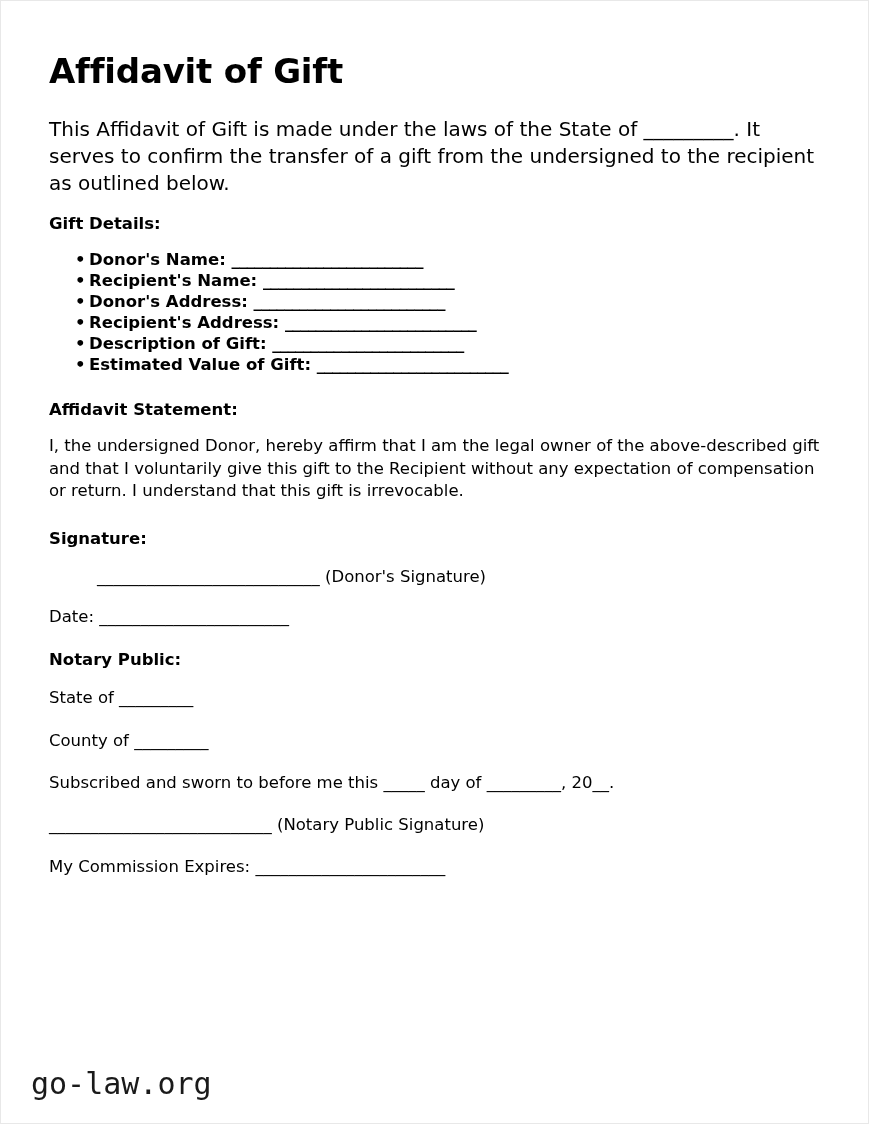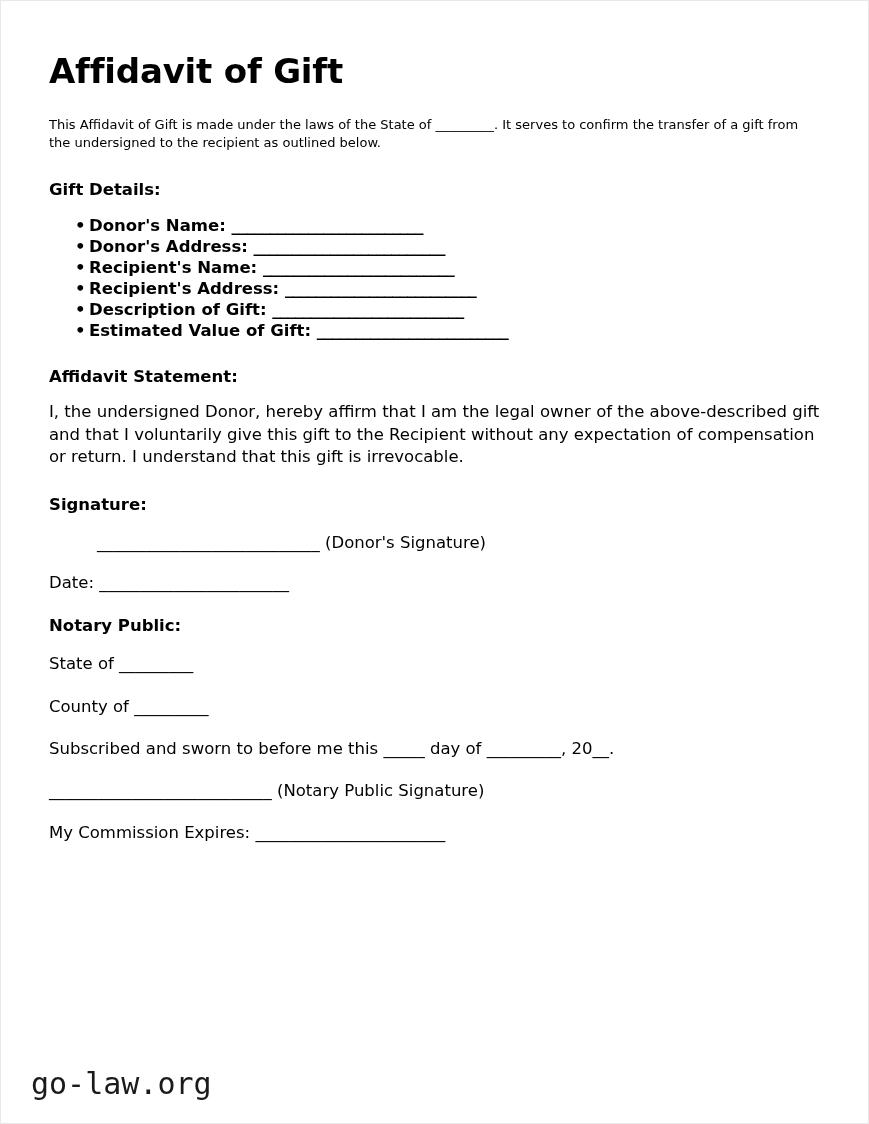--- a/index.html
+++ b/index.html
@@ -25,23 +25,23 @@
     width: 772px;
   }
   .doc-title {
     font-size: 34px;
     font-weight: bold;
     letter-spacing: -0.2px;
     margin: 0 0 26px 0;
     line-height: 1.1;
   }
   .intro {
-    font-size: 13px;
+    font-size: 20px;
     line-height: 1.35;
-    margin: 0 0 28px 0;
+    margin: 0 0 16px 0;
   }
   .section-head {
     font-size: 16.5px;
     font-weight: bold;
     margin: 0 0 14px 0;
     line-height: 1.3;
   }
   ul.details {
     list-style: none;
     margin: 0 0 24px 0;
@@ -104,25 +104,25 @@
     <p class="intro">This Affidavit of Gift is made under the laws of the State of _________. It serves to confirm the transfer of a gift from the undersigned to the recipient as outlined below.</p>
 
     <h2 class="section-head">Gift Details:</h2>
 
     <ul class="details">
       <li>
         <span>Donor's Name:</span>
         <span class="blank">_________________________</span>
       </li>
       <li>
-        <span>Donor's Address:</span>
+        <span>Recipient's Name:</span>
         <span class="blank">_________________________</span>
       </li>
       <li>
-        <span>Recipient's Name:</span>
+        <span>Donor's Address:</span>
         <span class="blank">_________________________</span>
       </li>
       <li>
         <span>Recipient's Address:</span>
         <span class="blank">_________________________</span>
       </li>
       <li>
         <span>Description of Gift:</span>
         <span class="blank">_________________________</span>
       </li>

